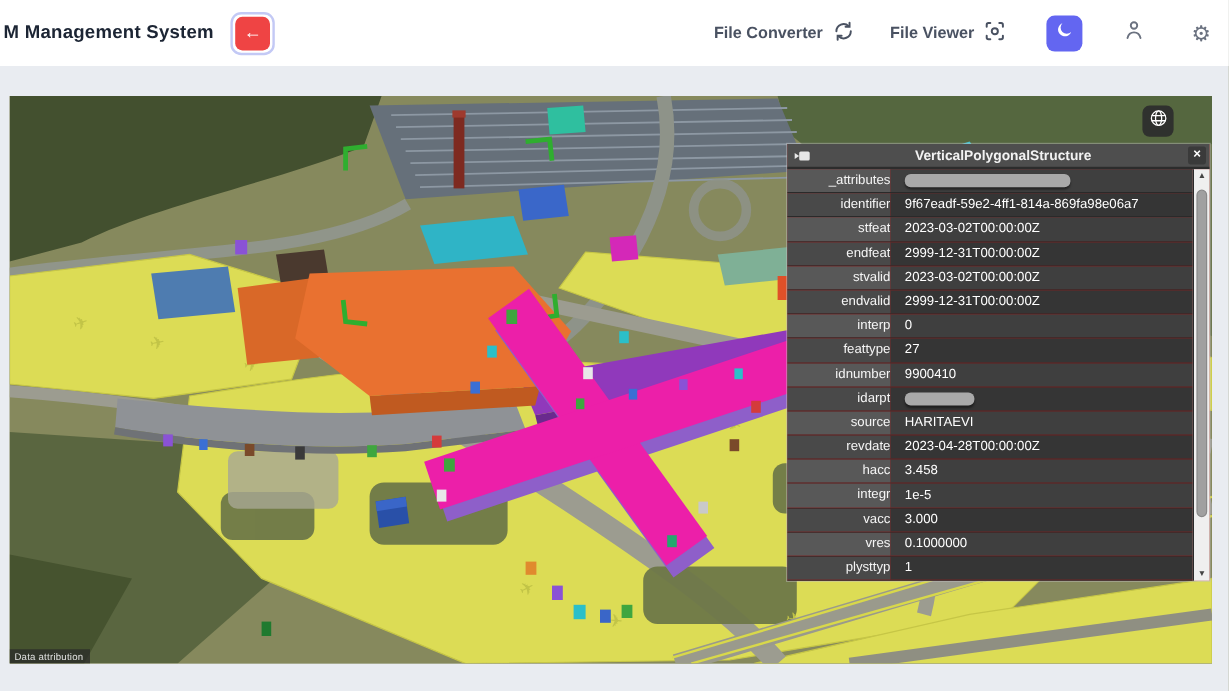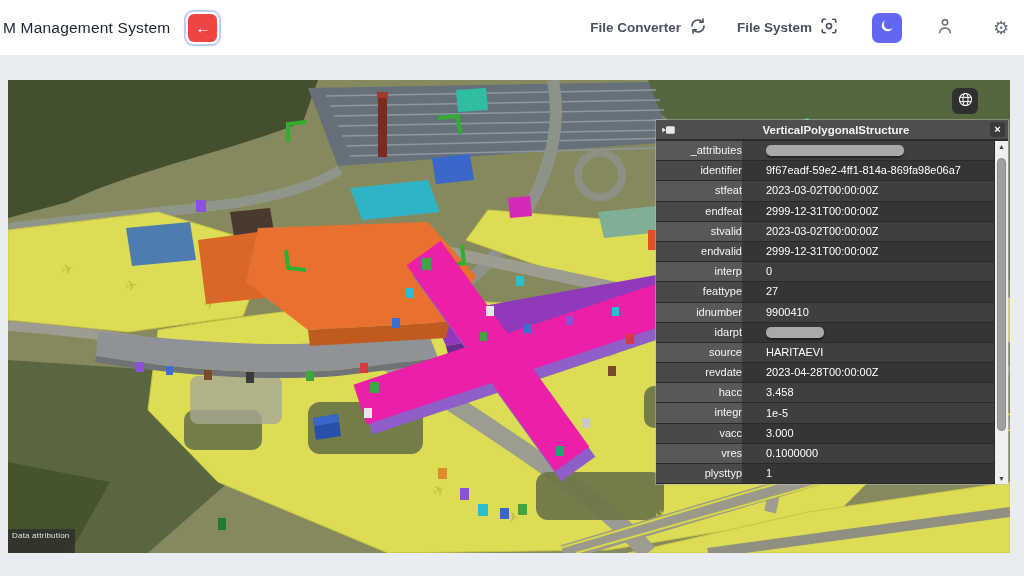--- a/index.html
+++ b/index.html
@@ -9,21 +9,21 @@
     background: #e9ecf1;
     position: relative;
   }
 
   
   .header {
     height: 55px; background: #ffffff; display: flex; align-items: center;
     padding: 0 10px 0 3px; position: relative; z-index: 5;
   }
   .app-title {
-    font-size: 15.5px; font-weight: 400; color: #1c2534; white-space: nowrap;
+    font-size: 15.5px; font-weight: 700; color: #1c2534; white-space: nowrap;
     letter-spacing: 0.2px; margin-right: 14px;
   }
   .back-wrap {
     border: 2px solid #c3c9f5; border-radius: 9px; padding: 2px; background: #fff;
     display: inline-flex; cursor: pointer;
   }
   .back-btn {
     width: 29px; height: 28px; background: var(--back-button-red, #ef4444);
     border-radius: 6px; color: #fff; display: flex; align-items: center;
     justify-content: center; font-size: 15px; font-weight: 700;
@@ -53,21 +53,21 @@
   }
   .map svg.scene { position: absolute; inset: 0; }
 
   .globe-btn {
     position: absolute; left: 944px; top: 8px; width: 26px; height: 26px;
     background: rgba(45,45,45,0.92); border-radius: 6px; display: flex;
     align-items: center; justify-content: center; cursor: pointer;
   }
   .attribution {
     position: absolute; left: 0; bottom: 0; background: rgba(42,42,42,0.72);
-    color: #e3e3e3; font-size: 8px; padding: 2px 6px 13px 4px; letter-spacing: 0.2px;
+    color: #e3e3e3; font-size: 8px; padding: 2px 6px 1px 4px; letter-spacing: 0.2px;
   }
 
   
   .panel {
     position: absolute; left: 648px; top: 40px; width: 352px;
     background: #b91c1c; outline: 1px solid rgba(190,190,190,0.45);
     display: grid; grid-template-columns: 1fr 14px; grid-template-rows: 21px auto;
     font-size: 11px; color: #fff;
   }
   .panel-header {
@@ -84,21 +84,21 @@
   .rows-col { display: flex; flex-direction: column; }
   .prow {
     display: grid; grid-template-columns: 86px 1fr; height: 20.2px;
     border-bottom: 1px solid #2a2a2a; align-items: center;
   }
   .plabel {
     text-align: right; background: #585858; height: 100%; line-height: 19px;
     color: #f5f5f5; overflow: hidden; font-weight: 400;
   }
   .pvalue {
-    padding-left: 24px; background: #3f3f3f; height: 100%; line-height: 19px;
+    padding-left: 12px; background: #3f3f3f; height: 100%; line-height: 19px;
     white-space: nowrap; overflow: hidden; display: flex; align-items: center;
   }
   .prow.even .plabel { background: #494949; }
   .prow.even .pvalue { background: #353535; }
   .pill {
     display: inline-block; height: 11px; background: #a9a9a9;
     border-radius: 5px; box-shadow: 0 2px 2px rgba(0,0,0,0.45);
   }
   .scroll-col {
     grid-row: 2; grid-column: 2; background: #efefef; display: flex;
@@ -130,21 +130,21 @@
       <span>
         <svg width="18" height="18" viewBox="0 0 24 24" fill="none" stroke-width="2.2" stroke-linecap="round">
           <path d="M4 12a8 8 0 0 1 13.6-5.6"></path>
             <polyline points="18.6 2.6 18.6 7 14.2 7"></polyline>
           <path d="M20 12a8 8 0 0 1-13.6 5.6"></path>
             <polyline points="5.4 21.4 5.4 17 9.8 17"></polyline>
         </svg>
       </span>
     </div>
     <div class="nav-item">
-      <span>File System</span>
+      <span>File Viewer</span>
       <span>
         <svg width="18" height="18" viewBox="0 0 24 24" fill="none" stroke-width="2.2" stroke-linecap="round">
           <path d="M3 7V5a2 2 0 0 1 2-2h2"></path>
             <path d="M17 3h2a2 2 0 0 1 2 2v2"></path>
           <path d="M21 17v2a2 2 0 0 1-2 2h-2"></path>
             <path d="M7 21H5a2 2 0 0 1-2-2v-2"></path>
           <circle cx="12" cy="12" r="3.4"></circle>
         </svg>
       </span>
     </div>

